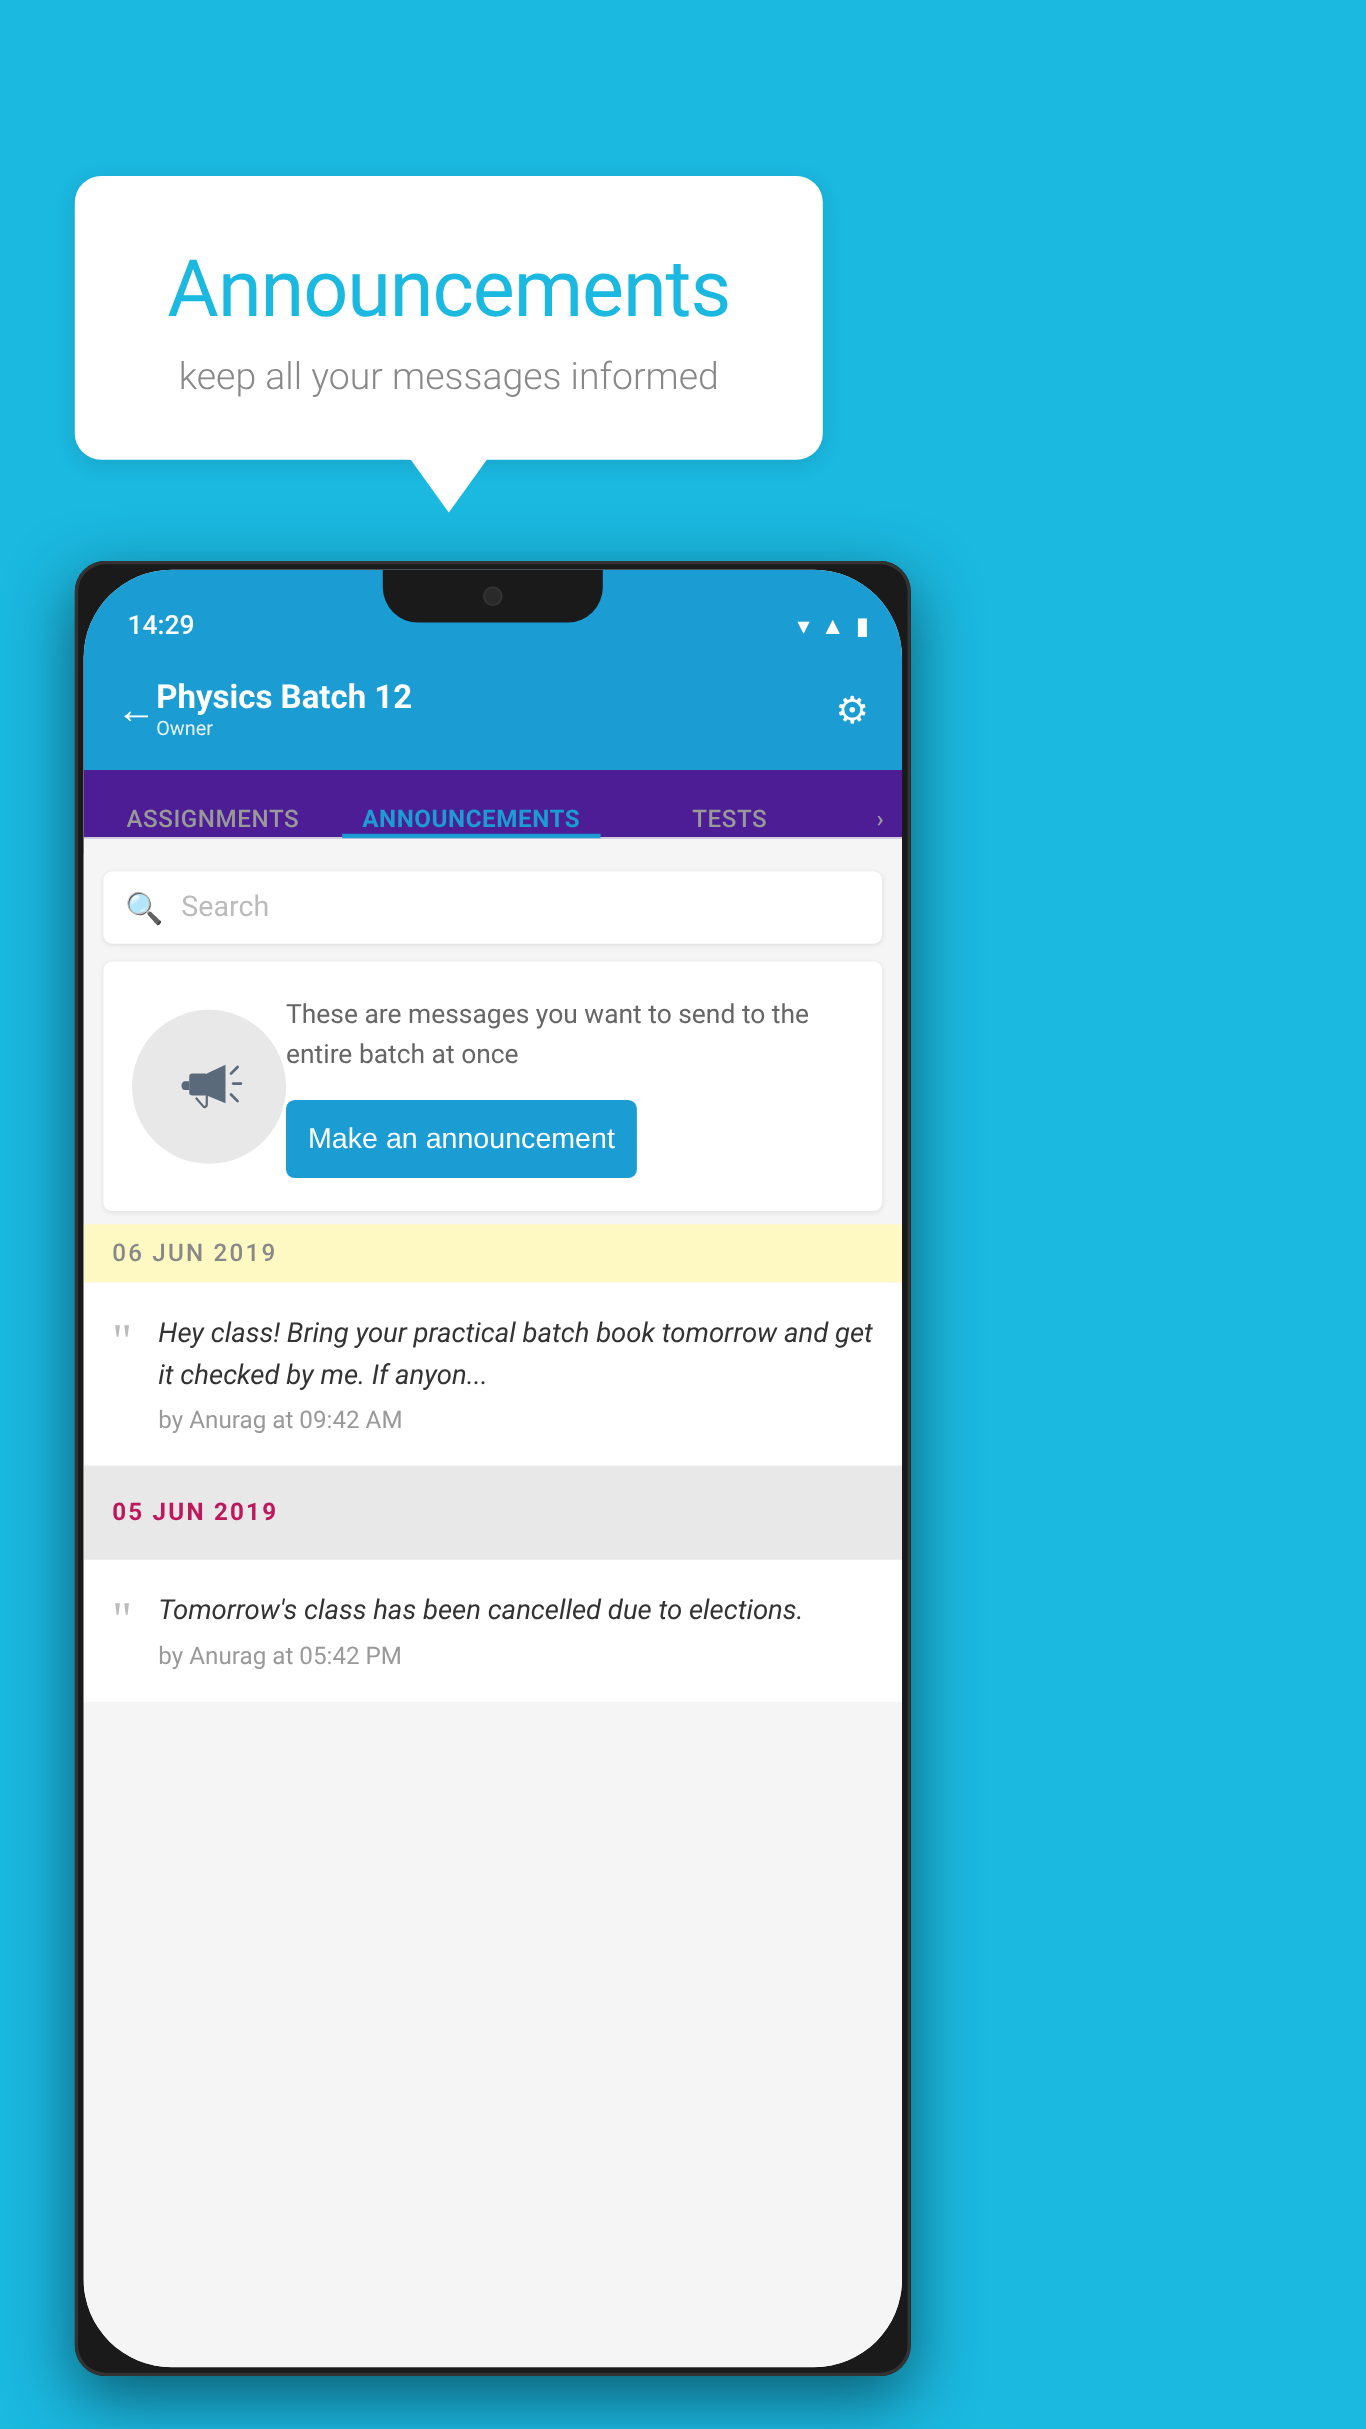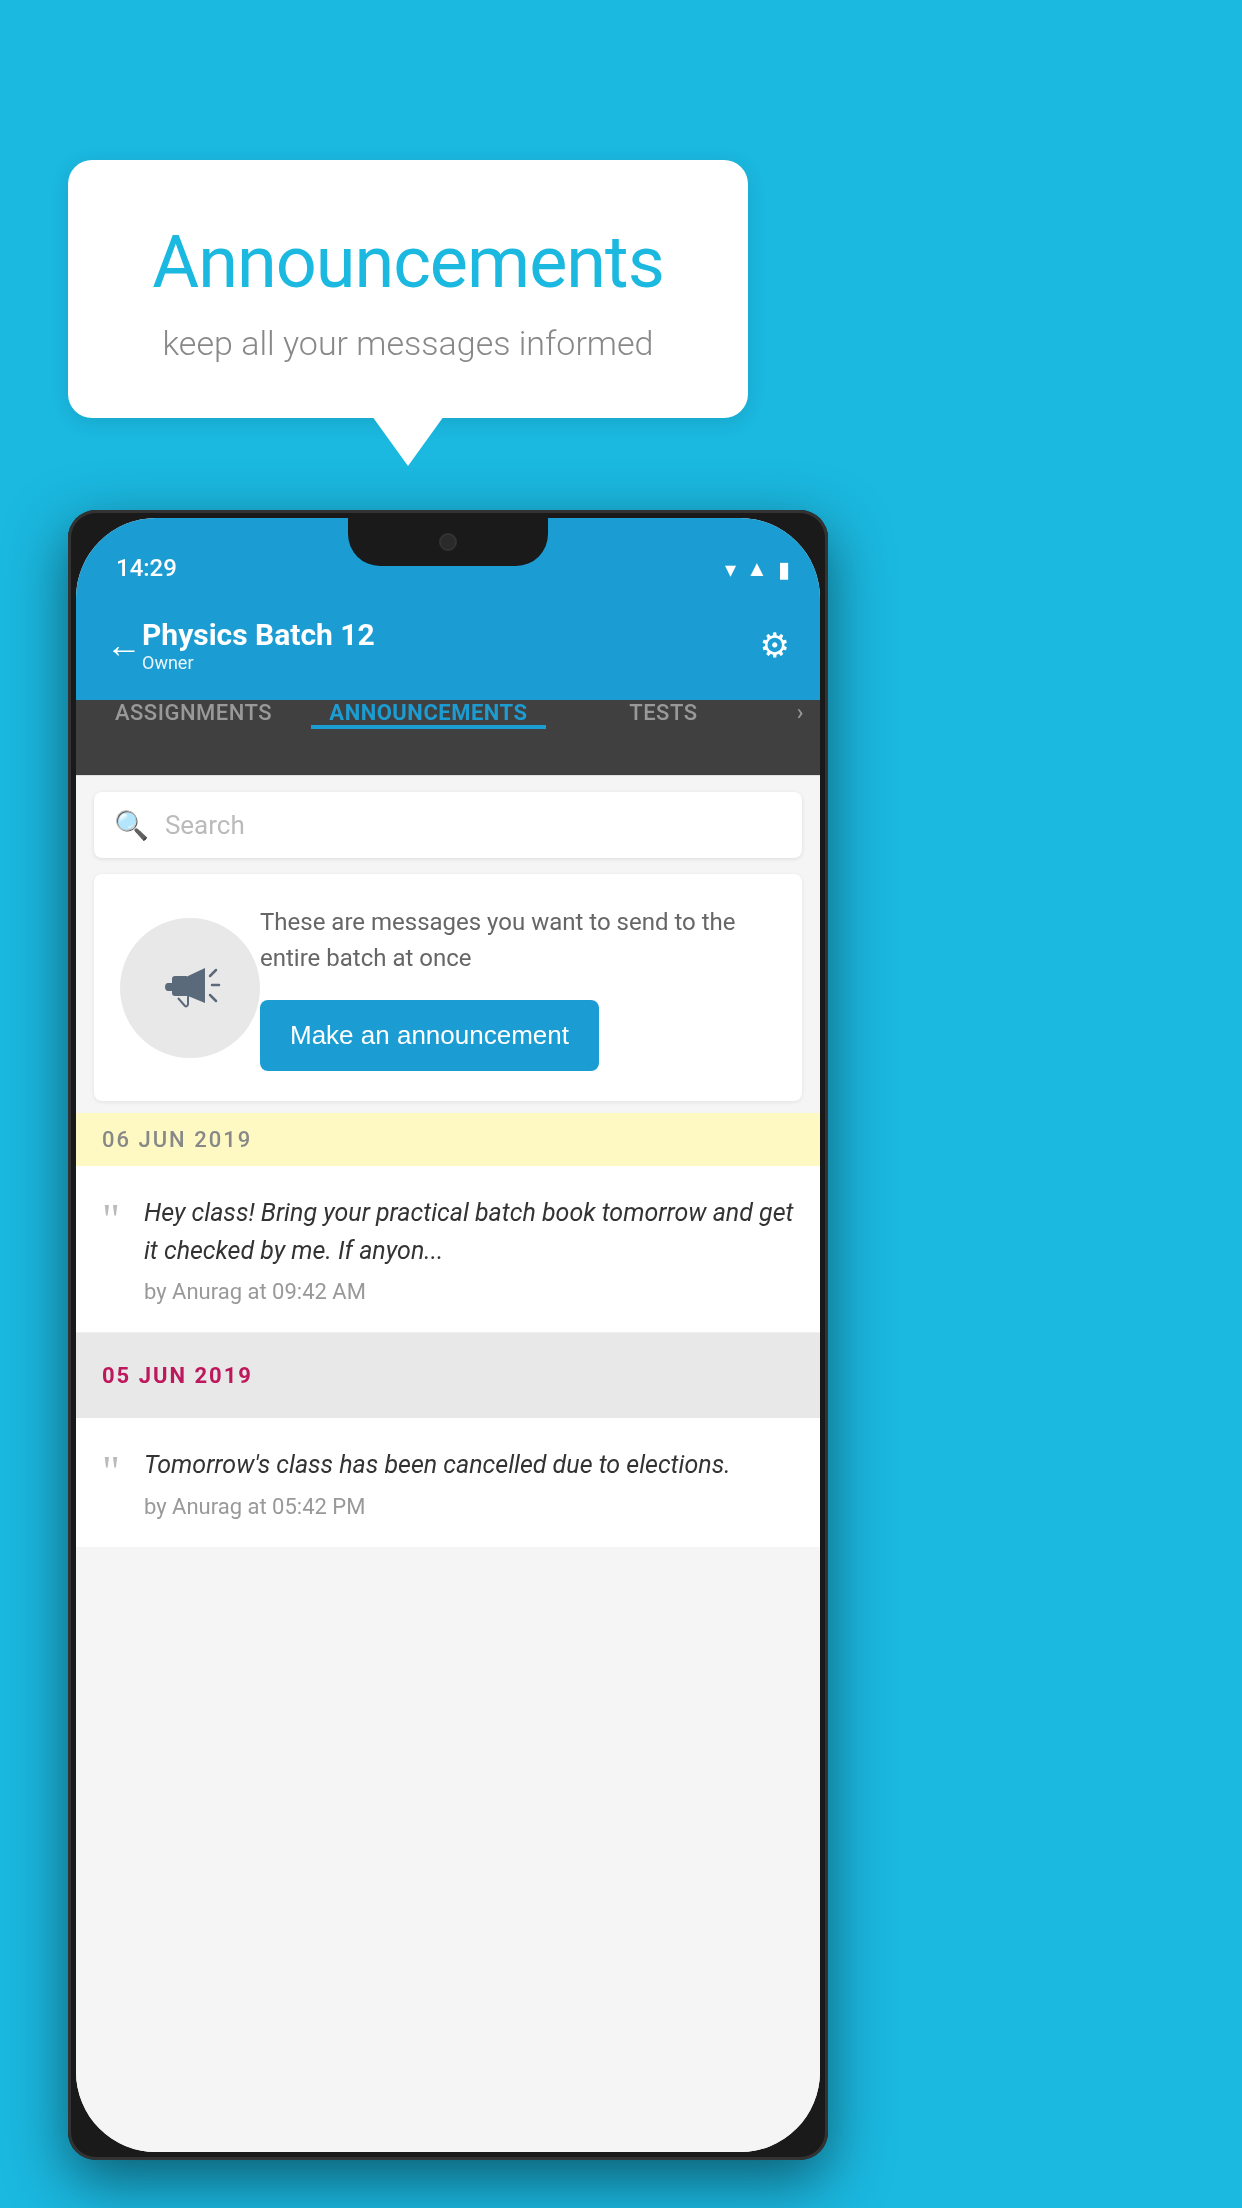--- a/index.html
+++ b/index.html
@@ -209,24 +209,24 @@
       color: white;
       font-size: 34px;
     }
 
     
     .tabs-bar {
       position: absolute;
       top: 182px;
       left: 0;
       right: 0;
-      height: 76px;
-      background: #404040;
-      display: flex;
-      align-items: flex-start;
+      height: 62px;
+      background: #4c1d95;
+      display: flex;
+      align-items: flex-end;
       border-bottom: 1px solid #e0e0e0;
       z-index: 30;
     }
 
     .tab-item {
       flex: 1;
       display: flex;
       align-items: center;
       justify-content: center;
       font-size: 22px;
@@ -315,21 +315,21 @@
       font-size: 24px;
       line-height: 1.5;
       margin-bottom: 24px;
     }
 
     .promo-btn {
       background: #1b9dd4;
       color: white;
       border: none;
       border-radius: 8px;
-      padding: 20px 30px;
+      padding: 20px 20px;
       font-size: 26px;
       font-weight: 500;
       cursor: pointer;
       display: inline-block;
     }
 
     
     .date-divider {
       background: #fef9c3;
       padding: 14px 26px;

